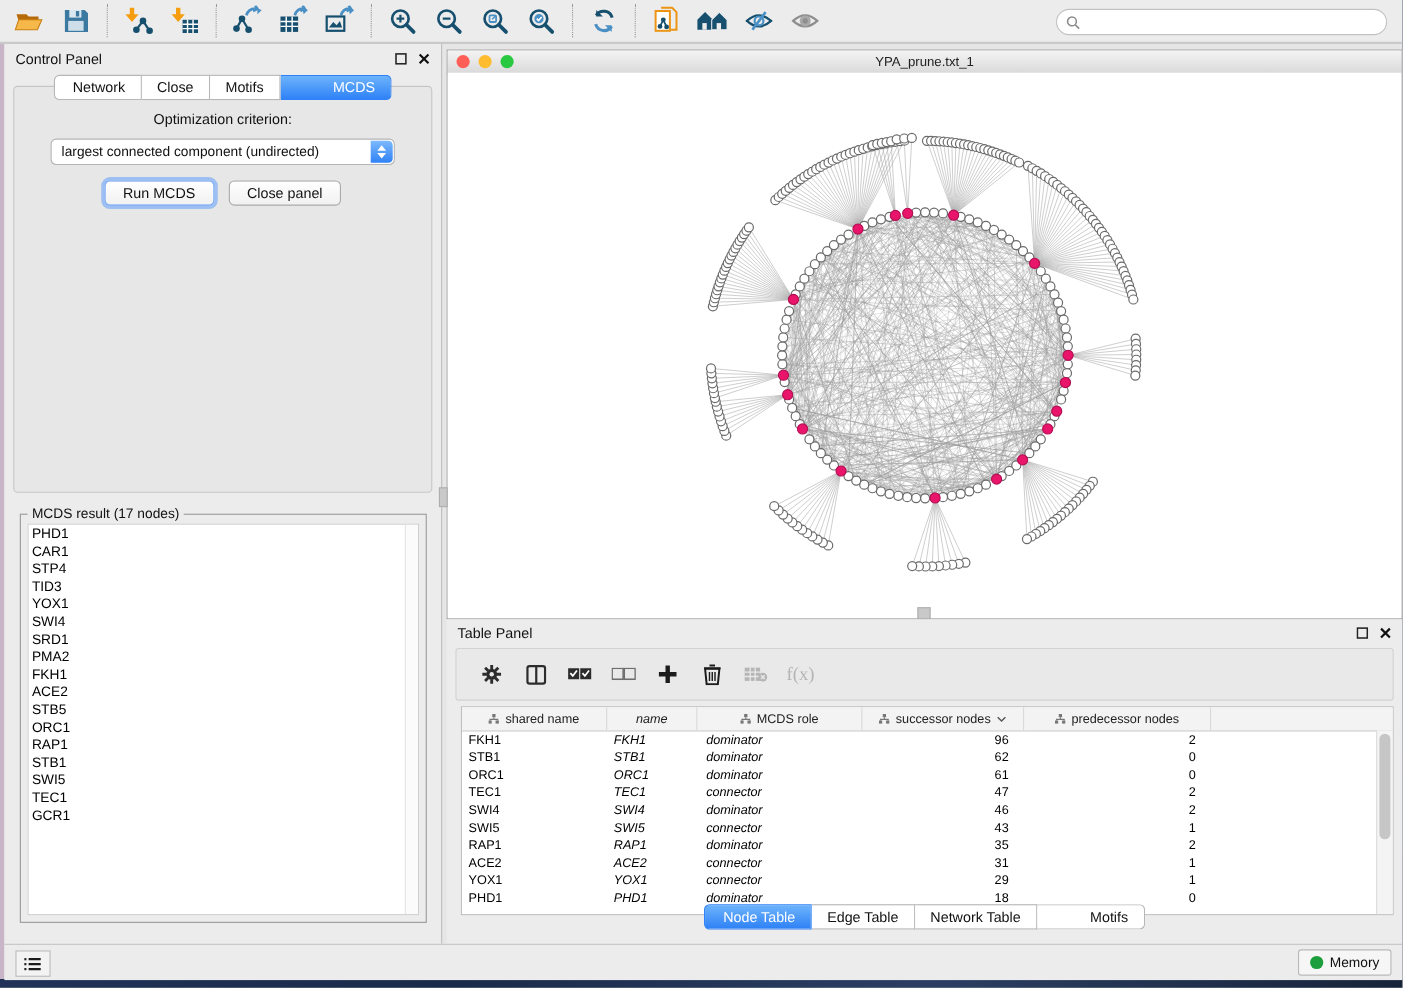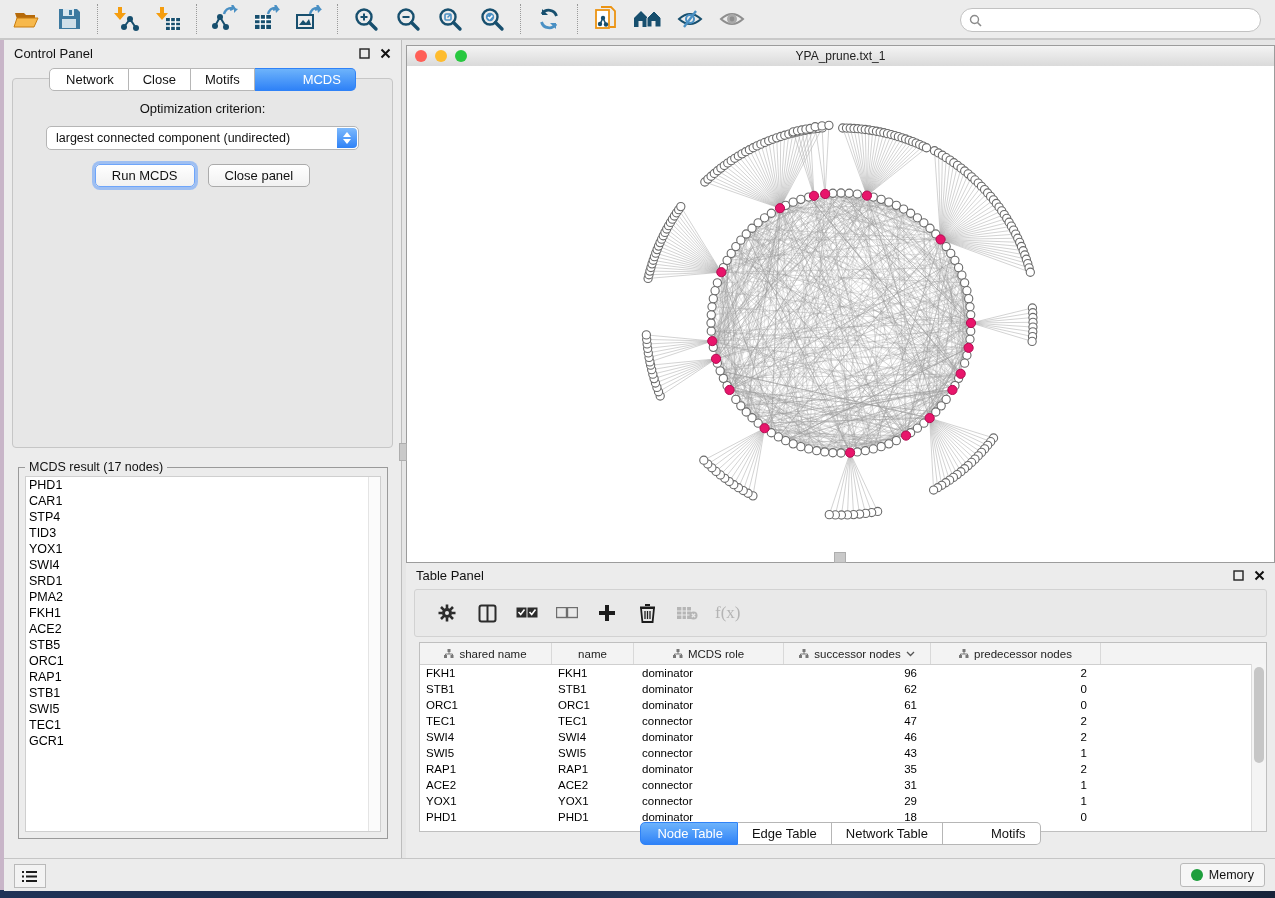--- a/index.html
+++ b/index.html
@@ -67,22 +67,22 @@
   .tpt-ico{display:flex;align-items:center;justify-content:center;width:24px;height:24px;}
   .fx-label{font-family:"Liberation Serif",serif;font-size:17px;color:#b4b4b4;}
   .node-table{position:absolute;left:13px;right:8px;top:79px;height:188px;background:#fff;border:1px solid #bfbfbf;}
   .nt-scroll{position:absolute;right:0;top:21px;bottom:0;width:14px;background:#f4f4f4;border-left:1px solid #dcdcdc;}
   .nt-thumb{position:absolute;left:2px;right:2px;top:3px;height:96px;background:#c6c6c6;border-radius:5px;}
   .nt-head{display:flex;height:21px;background:#f3f3f3;border-bottom:1px solid #cfcfcf;}
   .nt-th{display:flex;align-items:center;justify-content:center;gap:5px;font-size:11.5px;color:#222;
     border-right:1px solid #d9d9d9;box-sizing:border-box;text-align:center;}
   .nt-row{display:flex;height:16px;}
   .nt-td{font-size:11.5px;color:#000;line-height:16px;box-sizing:border-box;white-space:nowrap;overflow:hidden;}
-  .c0{width:132px;} .c1{width:82px;} .c2{width:150px;} .c3{width:147px;} .c4{width:170px;} .c5{flex:1;}
-  .nt-td.c0,.nt-td.c1{padding-left:6px;} .nt-td.c2{padding-left:8px;}
+  .c0{width:132px;} .c1{width:82px;font-style:italic;} .c2{width:150px;} .c3{width:147px;} .c4{width:170px;} .c5{flex:1;}
+  .nt-td.c0,.nt-td.c1{padding-left:6px;} .nt-td.c2{padding-left:8px;font-style:italic;}
   .nt-td.c3,.nt-td.c4{text-align:right;padding-right:14px;}
   .tp-tabs{position:absolute;left:0;right:0;bottom:13px;display:flex;justify-content:center;}
   
   .statusbar{position:absolute;left:4px;right:0;top:858px;height:32px;background:#ececec;border-top:1px solid #c6c6c6;}
   .sb-left-btn{position:absolute;left:10px;top:5px;width:30px;height:22px;background:#f3f3f3;border:1px solid #b9b9b9;
     display:flex;align-items:center;justify-content:center;}
   .memory-btn{position:absolute;right:10px;top:4px;height:22px;background:#f6f6f6;border:1px solid #b9b9b9;
     border-radius:3px;display:flex;align-items:center;gap:6px;padding:0 10px;font-size:12.5px;color:#111;}
   .mem-dot{width:12px;height:12px;border-radius:50%;background:#1d9e3c;}
 </style>

